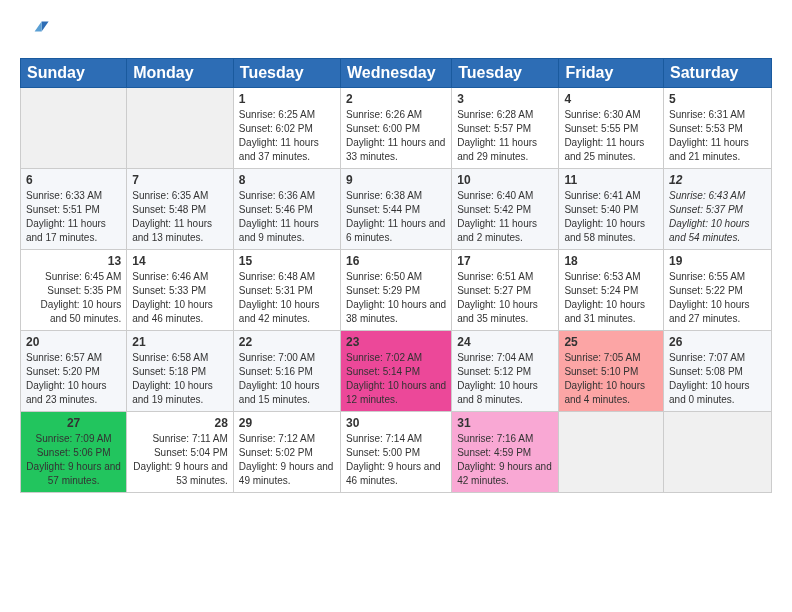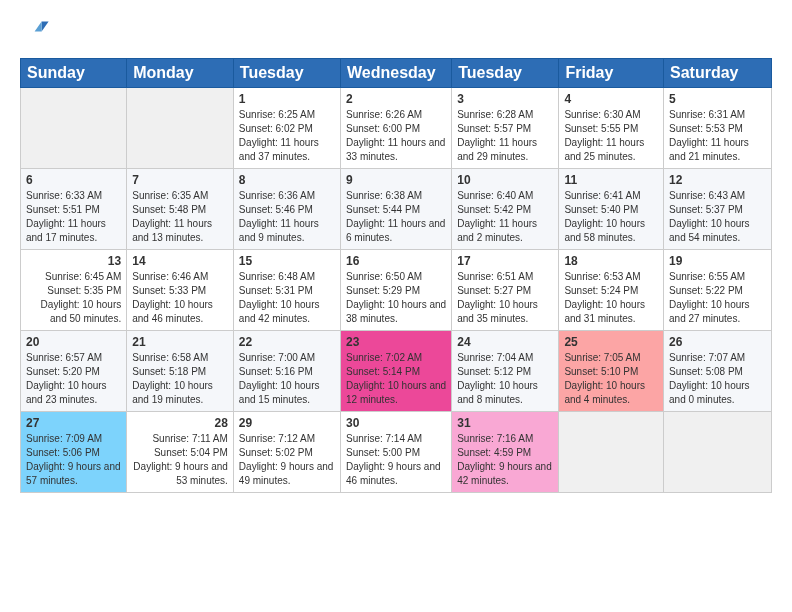--- a/index.html
+++ b/index.html
@@ -178,21 +178,21 @@
             <div class="day-info">Sunrise: 6:38 AM<br>Sunset: 5:44 PM<br>Daylight: 11 hours and 6 minutes.</div>
           </td>
           <td style="background: rgb(245, 247, 250);">
             <span class="day-num">10</span>
             <div class="day-info">Sunrise: 6:40 AM<br>Sunset: 5:42 PM<br>Daylight: 11 hours and 2 minutes.</div>
           </td>
           <td style="background: rgb(245, 247, 250);">
             <span class="day-num">11</span>
             <div class="day-info">Sunrise: 6:41 AM<br>Sunset: 5:40 PM<br>Daylight: 10 hours and 58 minutes.</div>
           </td>
-          <td style="background: rgb(245, 247, 250);">
+          <td style="background: rgb(245, 247, 250); font-style: italic;">
             <span class="day-num">12</span>
             <div class="day-info">Sunrise: 6:43 AM<br>Sunset: 5:37 PM<br>Daylight: 10 hours and 54 minutes.</div>
           </td>
         </tr>
         <tr>
           <td style="background: rgb(255, 255, 255); text-align: right;">
             <span class="day-num">13</span>
             <div class="day-info">Sunrise: 6:45 AM<br>Sunset: 5:35 PM<br>Daylight: 10 hours and 50 minutes.</div>
           </td>
           <td style="background: rgb(255, 255, 255);">
@@ -244,21 +244,21 @@
           <td style="background: #fca5a5;">
             <span class="day-num">25</span>
             <div class="day-info">Sunrise: 7:05 AM<br>Sunset: 5:10 PM<br>Daylight: 10 hours and 4 minutes.</div>
           </td>
           <td style="background: rgb(245, 247, 250);">
             <span class="day-num">26</span>
             <div class="day-info">Sunrise: 7:07 AM<br>Sunset: 5:08 PM<br>Daylight: 10 hours and 0 minutes.</div>
           </td>
         </tr>
         <tr>
-          <td style="background: #7dd3fc;">
+          <td style="background: #22c55e; text-align: center;">
             <span class="day-num">27</span>
             <div class="day-info">Sunrise: 7:09 AM<br>Sunset: 5:06 PM<br>Daylight: 9 hours and 57 minutes.</div>
           </td>
           <td style="background: rgb(255, 255, 255); text-align: right;">
             <span class="day-num">28</span>
             <div class="day-info">Sunrise: 7:11 AM<br>Sunset: 5:04 PM<br>Daylight: 9 hours and 53 minutes.</div>
           </td>
           <td style="background: rgb(255, 255, 255);">
             <span class="day-num">29</span>
             <div class="day-info">Sunrise: 7:12 AM<br>Sunset: 5:02 PM<br>Daylight: 9 hours and 49 minutes.</div>

